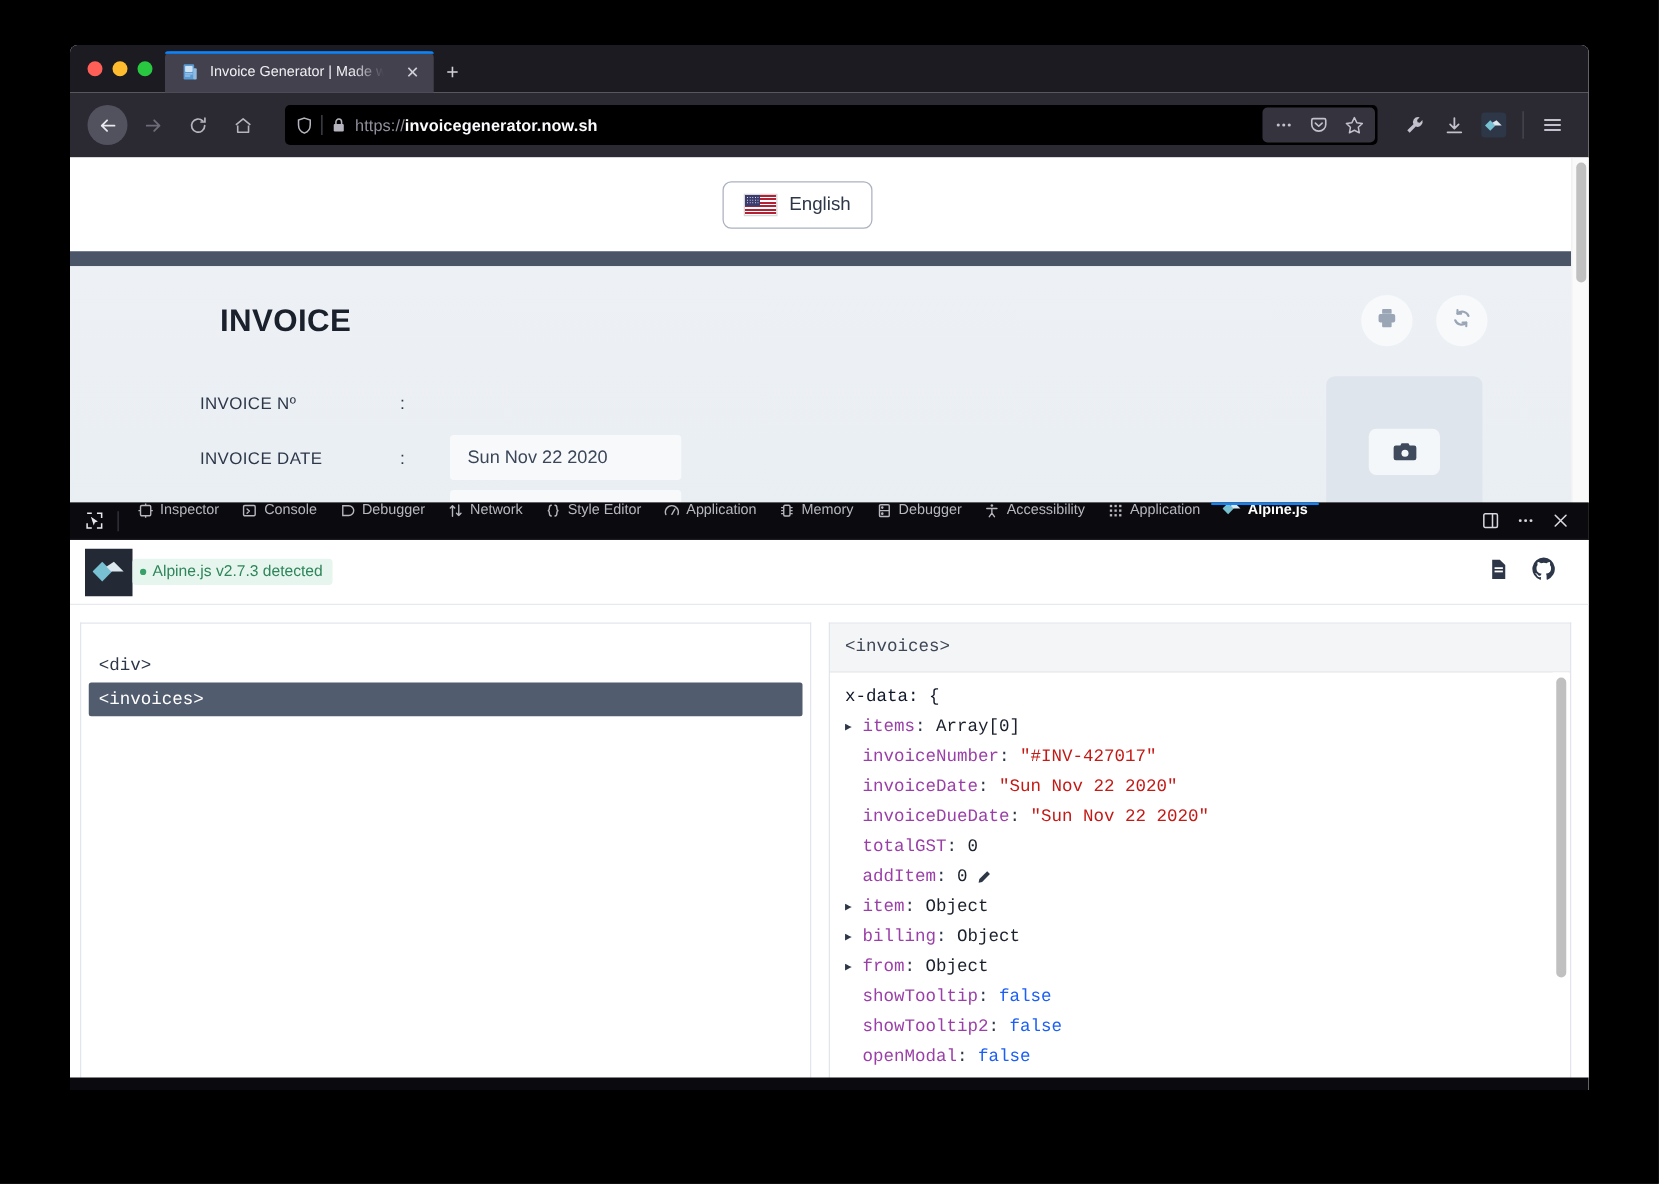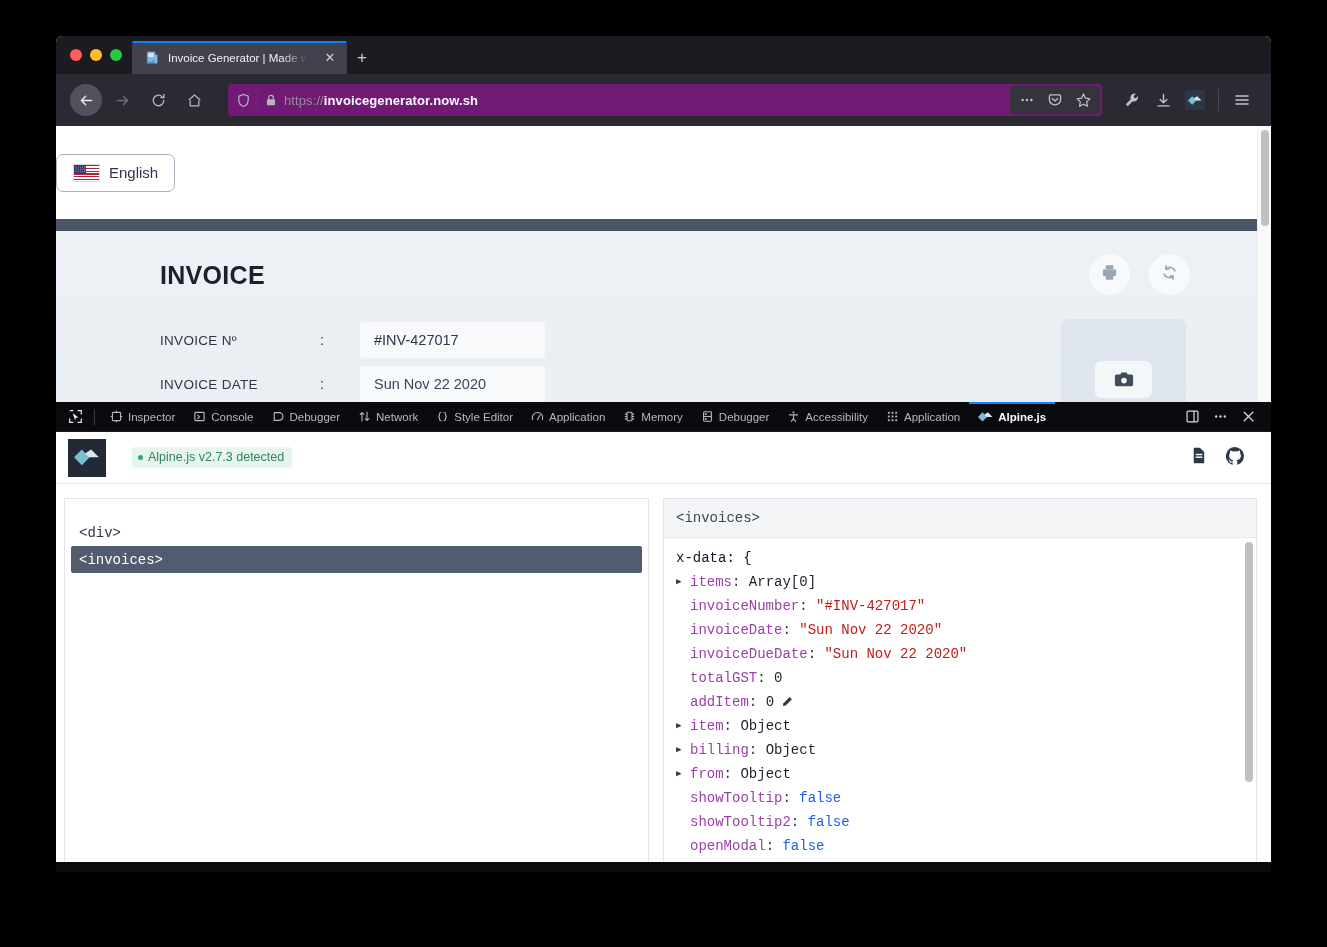--- a/index.html
+++ b/index.html
@@ -94,21 +94,21 @@
   .nav-btn.back {
     background: #52525e;
     color: #e8e8ed;
   }
   .nav-btn.fwd { color: #6d6c78; }
 
   .urlbar {
     flex: 1;
     height: 32px;
     margin: 0 10px 0 14px;
-    background: #701a75;
+    background: #000000;
     border-radius: 4px;
     display: flex; align-items: center;
     padding: 0 8px;
     gap: 6px;
     position: relative;
   }
   .url-icon { display: flex; align-items: center; color: #b6b5bf; }
   .url-sep { width: 1px; height: 16px; background: #4a4a55; }
   .url-text {
     flex: 1;
@@ -159,22 +159,22 @@
   .page-scrollbar .thumb {
     position: absolute; left: 3px; top: 4px;
     width: 8px; height: 96px;
     background: #c0c0c0; border-radius: 4px;
   }
   .page-inner {
     position: absolute; left: 0; top: 0; right: 14px; bottom: 0;
   }
 
   .lang-row {
-    height: 93px;
-    display: flex; align-items: center; justify-content: flex-start;
+    height: 75px;
+    display: flex; align-items: center; justify-content: center;
     padding-right: 37px;
     background: #fff;
   }
   .lang-pill {
     display: flex; align-items: center; gap: 9px;
     border: 1px solid #aab1c0;
     border-radius: 7px;
     padding: 9px 16px;
     background: #fff;
   }
@@ -213,20 +213,21 @@
   .invoice-body {
     background: linear-gradient(180deg, #edf1f5 0%, #e9eef3 100%);
     padding: 30px 37px 0 104px;
     position: relative;
     height: 222px;
   }
   .invoice-title {
     font-size: 25px; font-weight: bold;
     color: #1a202c; letter-spacing: 0.3px;
     margin-bottom: 32px;
+    margin-left: 16px;
   }
   .field-row {
     display: flex; align-items: center;
     margin-bottom: 8px;
     height: 36px;
   }
   .field-label {
     width: 160px;
     font-size: 13.5px; font-weight: normal;
     color: #2d3748; letter-spacing: 0.3px;
@@ -289,21 +290,21 @@
     gap: 0;
   }
   .dt-picker {
     width: 26px; height: 26px;
     display: flex; align-items: center; justify-content: center;
     color: #e8e8ed;
   }
   .dt-vsep { width: 1px; height: 16px; background: #3a3944; margin: 0 6px; }
   .dt-tab {
     height: 30px;
-    display: flex; align-items: center; gap: 5px;
+    display: flex; align-items: flex-start; gap: 5px;
     padding: 0 9px;
     font-size: 11.5px; color: #b7b7c0;
     position: relative;
     white-space: nowrap;
   }
   .dt-tab .ic { display: flex; align-items: center; color: #b7b7c0; }
   .dt-tab.active { color: #ffffff; font-weight: bold; }
   .dt-tab.active::after {
     content: "";
     position: absolute; left: 0; right: 0; top: 0;
@@ -325,21 +326,21 @@
     height: 440px;
     background: #ffffff;
     display: flex; flex-direction: column;
   }
   .alpine-header {
     height: 52px;
     background: #ffffff;
     border-bottom: 1px solid #e6e9ee;
     display: flex; align-items: center;
     padding: 0 26px 0 12px;
-    gap: 26px;
+    gap: 0;
   }
   .alpine-logo {
     width: 38px; height: 38px;
     background: #232a36;
     display: flex; align-items: center; justify-content: center;
     flex: 0 0 38px;
   }
   .detected-badge {
     background: #e6f6ee;
     color: #2f855a;
@@ -593,21 +594,20 @@
       </div>
 
       <div class="divider-bar"></div>
 
       <div class="invoice-body">
         <div class="invoice-title">INVOICE</div>
 
         <div class="field-row">
           <span class="field-label">INVOICE Nº</span>
           <span class="field-colon">:</span>
-          <span class="field-input strong">#INV-427017</span>
         </div>
         <div class="field-row">
           <span class="field-label">INVOICE DATE</span>
           <span class="field-colon">:</span>
           <span class="field-input">Sun Nov 22 2020</span>
         </div>
         <div class="field-row">
           <span class="field-label">DUE DATE</span>
           <span class="field-colon">:</span>
           <span class="field-input">Sun Nov 22 2020</span>

